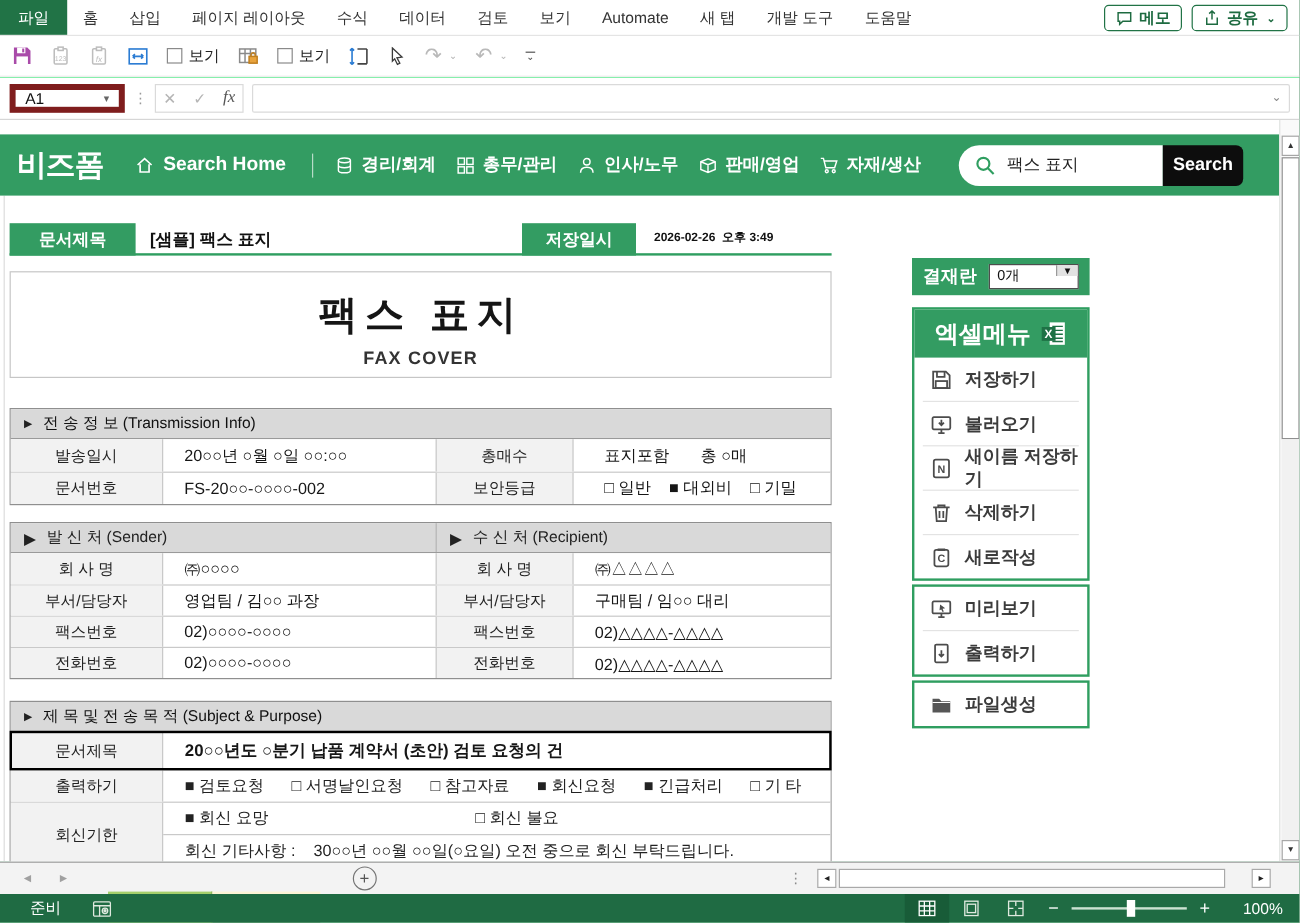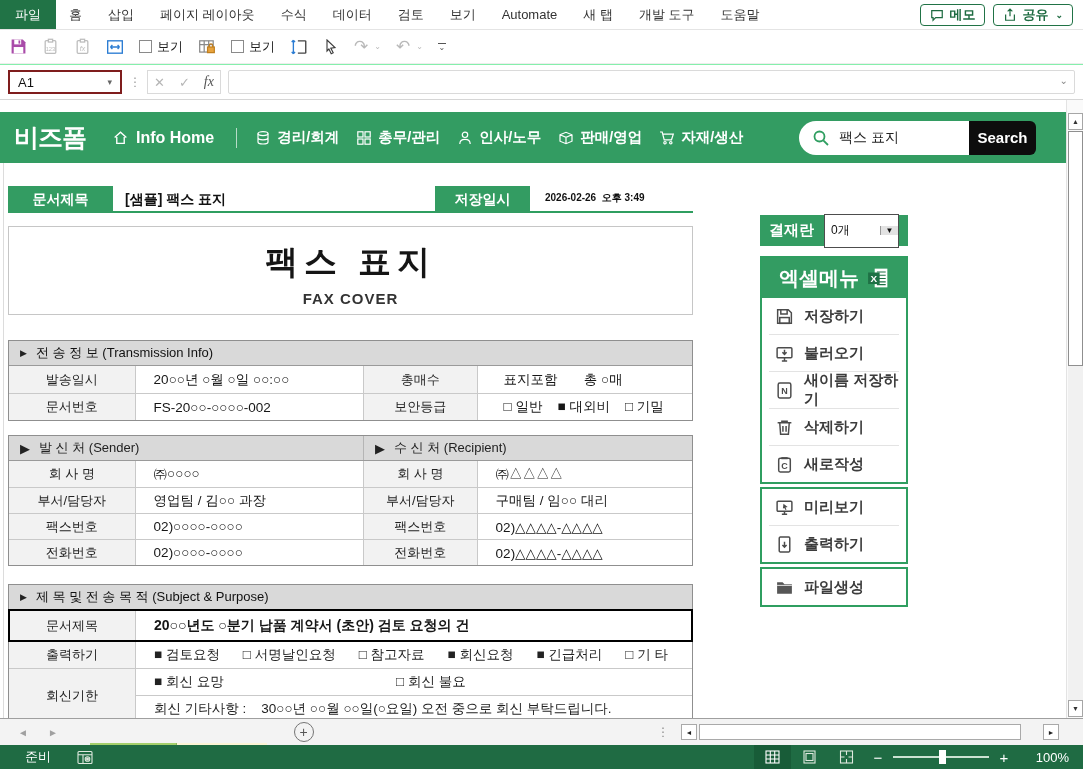--- a/index.html
+++ b/index.html
@@ -27,21 +27,21 @@
   .cb { width:13px; height:13px; border:1px solid #8a8a8a; background:#fff; display:inline-block; }
   .qat-label { font-size:13px; color:#222; }
   .gray-glyph { color:#b9b9b9; font-size:17px; line-height:1; }
   .mini-chev { color:#b9b9b9; font-size:8px; margin-left:1px; }
   .qat-more { display:flex; flex-direction:column; align-items:center; color:#555; }
   .qat-more .bar { width:8px; height:1px; background:#555; margin-bottom:1px; }
   .qat-more .chev { font-size:8px; line-height:5px; }
   
   .frow { position:absolute; top:65px; left:0; right:0; height:35px; background:#fff;
           border-bottom:1px solid #d6d6d6; display:flex; align-items:center; padding:0 8px; gap:7px; }
-  .namebox { width:114px; height:24px; border:2px solid #7f1d1d; display:flex; align-items:center;
+  .namebox { width:96px; height:24px; border:5px solid #7f1d1d; display:flex; align-items:center;
              padding:0 8px; font-size:13px; color:#111; }
   .namebox .chev { margin-left:auto; font-size:9px; color:#666; }
   .fdots { color:#9a9a9a; font-size:12px; letter-spacing:-1px; }
   .fbtns { height:24px; border:1px solid #dadada; display:flex; align-items:center; padding:0 6px; gap:14px;
            color:#b5b5b5; width:74px; justify-content:center; }
   .fx { font-family:"Liberation Serif", serif; font-style:italic; color:#555; font-size:14px; }
   .finput { flex:1; height:24px; border:1px solid #dadada; border-radius:2px; position:relative; }
   .finput .chev { position:absolute; right:6px; top:4px; font-size:10px; color:#888; }
   
   .content { position:absolute; top:100px; left:0; width:1066px; height:618px; background:#fff; overflow:hidden; }
@@ -92,21 +92,21 @@
              padding:0 24px 0 18px; font-size:13.5px; white-space:pre; }
   .reply-col { flex:1; display:flex; flex-direction:column; }
   .reply-line { height:27px; display:flex; align-items:center; padding-left:18px; font-size:13.5px; white-space:pre; }
   .reply-line.second { border-top:1px solid #c9c9c9; }
   .reply-opt1 { display:inline-block; width:242px; }
   .tall-lbl { height:54px; }
   
   .approval { position:absolute; left:760px; top:115px; width:148px; height:31px; background:#339c62;
               display:flex; align-items:center; padding:0 9px; gap:10px; }
   .approval .alabel { color:#fff; font-weight:700; font-size:15px; }
-  .aselect { flex:1; height:34px; background:#fff; border:1px solid #4d4d4d; display:flex; align-items:center; }
+  .aselect { flex:1; height:21px; background:#fff; border:1px solid #4d4d4d; display:flex; align-items:flex-start; }
   .aselect .avalue { flex:1; font-size:12px; display:flex; align-items:center; padding-left:6px; color:#111; }
   .aselect .abtn { width:18px; background:#e2e2e2; border-left:1px solid #9a9a9a; display:flex; align-items:center;
                    justify-content:center; font-size:8px; color:#111; }
   .menu-panel { position:absolute; left:760px; top:156px; width:148px; }
   .mbox { border:2px solid #2f9e60; background:#fff; margin-bottom:3px; }
   .mhead { height:40px; background:#339c62; display:flex; align-items:center; justify-content:center; gap:8px;
            color:#fff; font-size:20px; font-weight:700; }
   .mitem { height:36px; display:flex; align-items:center; gap:10px; padding-left:13px; font-size:15px;
            font-weight:700; color:#3c3c3c; }
   .msep { height:1px; background:#e3e3e3; margin:0 7px; }
@@ -280,21 +280,21 @@
     <div class="sheet-edge"></div>
 
     <div class="shead">
       <span class="logo">비즈폼</span>
       <span class="sh-home">
         <span class="micon" style="color:#fff;">
           <svg width="17" height="17" viewBox="0 0 16 16" fill="none" stroke="currentColor" stroke-width="1.3">
               <path d="M2.5 8L8 3l5.5 5M4.5 7.5V13.5h7V7.5"></path>
             </svg>
         </span>
-        <span>Info Home</span>
+        <span>Search Home</span>
       </span>
       <span class="sh-sep"></span>
       <span class="sh-menu">
         <span class="micon" style="color:#fff;">
           <svg width="16" height="16" viewBox="0 0 16 16" fill="none" stroke="currentColor" stroke-width="1.2">
               <ellipse cx="8" cy="3.6" rx="5" ry="2"></ellipse>
               <path d="M3 3.6v4.2c0 1.1 2.2 2 5 2s5-.9 5-2V3.6M3 7.8V12c0 1.1 2.2 2 5 2s5-.9 5-2V7.8"></path>
             </svg>
         </span>
         <span>경리/회계</span>

